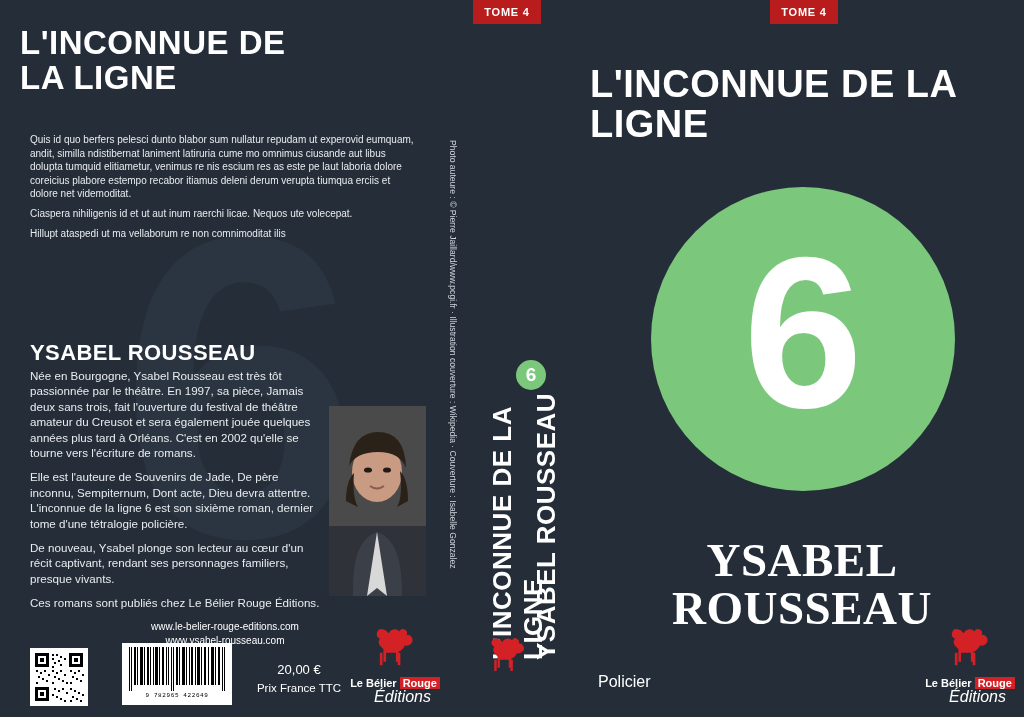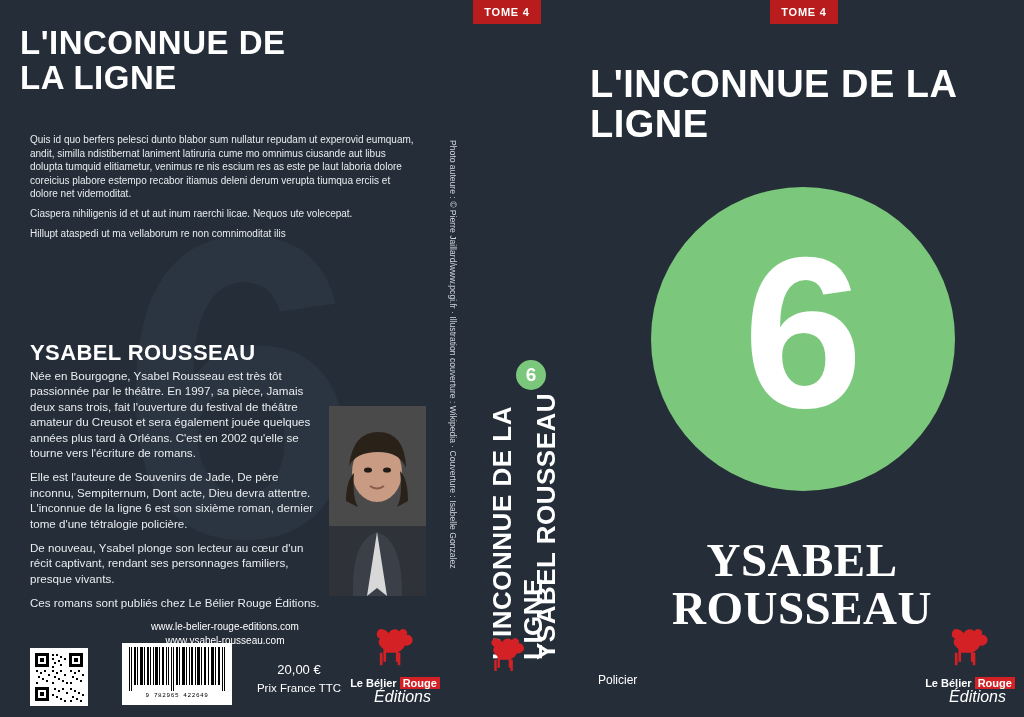--- a/index.html
+++ b/index.html
@@ -269,21 +269,21 @@
     font-size: 47px;
     text-align: center;
     line-height: 1.02;
     letter-spacing: 0.5px;
     z-index: 3;
     font-family: Liberation Serif, serif;
   }
   #genre {
     position: absolute; left: 598px; top: 673px;
     color: #ffffff;
-    font-size: 12px;
+    font-size: 16px;
     z-index: 3;
   }
 </style>
 </head>
 <body>
 
 <div id="cover">
 
   <div id="back-panel" class="panel">
     <div class="ghost-six">6</div>

